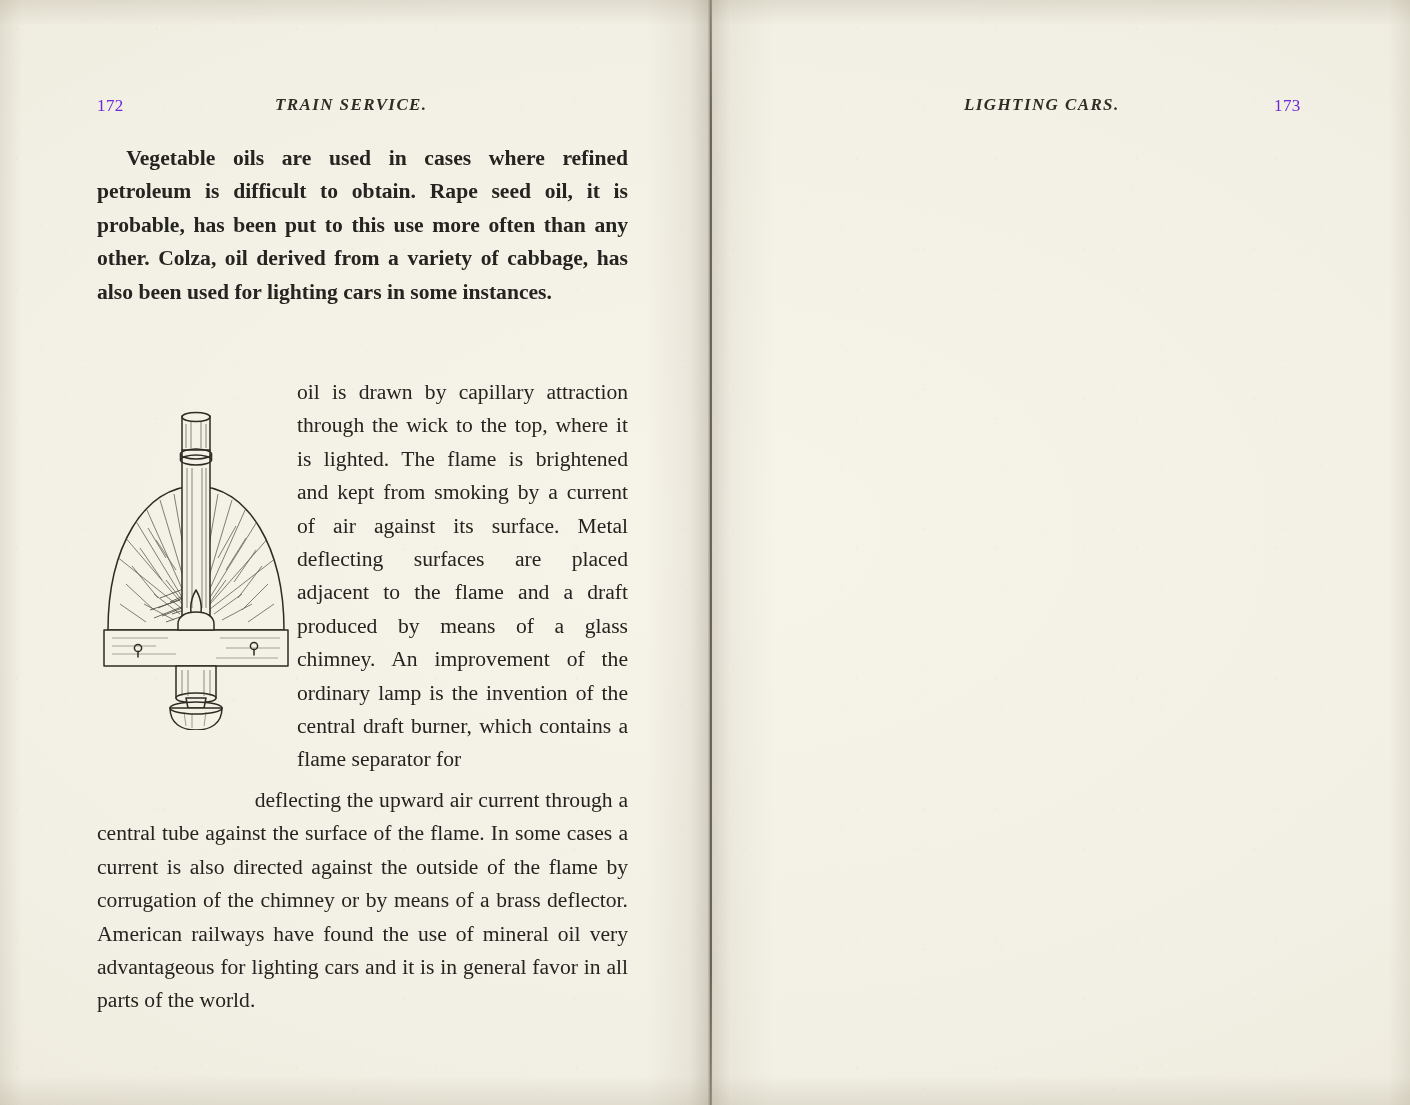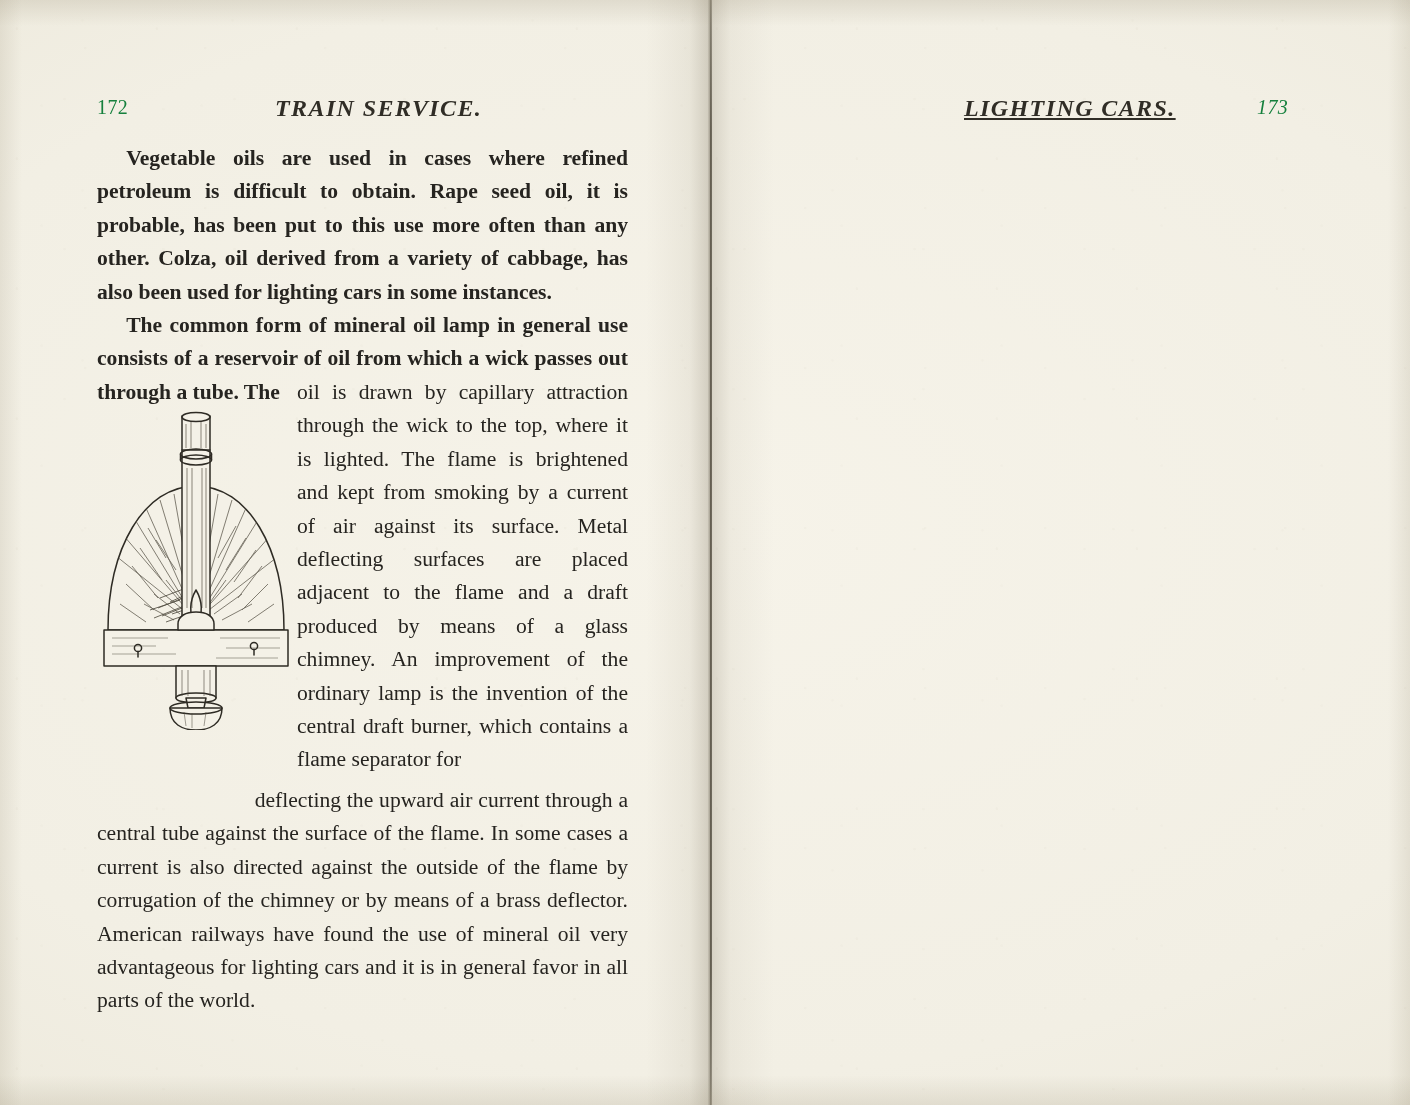--- a/index.html
+++ b/index.html
@@ -48,27 +48,27 @@
       rgba(140,130,106,0) 100%);}
   .gutter-line{position:absolute;left:710px;top:0;width:1.6px;height:100%;
     background:linear-gradient(180deg,rgba(70,64,50,.30),rgba(60,54,42,.62) 12%,rgba(60,54,42,.62) 88%,rgba(70,64,50,.30));}
 
   
   .page{position:absolute;top:0;height:1105px;}
   .page-left{left:0;width:706px;}
   .page-right{left:706px;width:704px;}
 
   .runhead{position:absolute;top:95px;height:26px;
-    font-size:24px;font-style:italic;font-weight:700;
+    font-size:17px;font-style:italic;font-weight:700;
     letter-spacing:1.4px;color:#302d26;white-space:nowrap;}
   .rh-left{left:275px;}
-  .rh-right{left:258px;text-decoration:underline;}
-  .folio{position:absolute;top:96px;font-size:20px;color:#15803d;letter-spacing:.4px;}
+  .rh-right{left:258px;}
+  .folio{position:absolute;top:96px;font-size:17px;color:#6d28d9;letter-spacing:.4px;}
   .folio-left{left:97px;}
-  .folio-right{left:551px;font-style:italic;}
+  .folio-right{left:568px;}
 
   .col{position:absolute;font-size:21.6px;line-height:33.4px;
     text-align:justify;text-justify:inter-word;
     color:#262420;-webkit-hyphens:none;hyphens:none;}
   .col p{margin:0;text-indent:1.35em;}
   .col p.cont{text-indent:0;}
 
   
   #lc-top{left:97px;top:142px;width:531px;font-weight:bold;}
   #lc-wrap{left:297px;top:376px;width:331px;}
@@ -88,21 +88,20 @@
 <div class="spread">
   <div class="paper"></div>
   <div class="paper-grain"></div>
 
   <div class="page page-left">
     <div class="folio folio-left">172</div>
     <div class="runhead rh-left">TRAIN SERVICE.</div>
 
     <div class="col" id="lc-top">
       <p>Vegetable oils are used in cases where refined petroleum is difficult to obtain.  Rape seed oil, it is probable, has been put to this use more often than any other.  Colza, oil derived from a variety of cabbage, has also been used for lighting cars in some instances.</p>
-      <p>The common form of mineral oil lamp in general use consists of a reservoir of oil from which a wick passes out through a tube.  The</p>
     </div>
 
     <div class="col" id="lc-wrap">
       <p class="cont">oil is drawn by capillary attraction through the wick to the top, where it is lighted. The flame is brightened and kept from smoking by a current of air against its surface. Metal deflecting surfaces are placed adjacent to the flame and a draft produced by means of a glass chimney.  An improvement of the ordinary lamp is the invention of the central draft burner, which contains a flame separator for</p>
     </div>
 
     <div class="col" id="lc-bottom">
       <p style="text-indent:7.3em">deflecting the upward air current through a central tube against the surface of the flame.  In some cases a current is also directed against the outside of the flame by corrugation of the chimney or by means of a brass deflector.  American railways have found the use of mineral oil very advantageous for lighting cars and it is in general favor in all parts of the world.</p>
     </div>
 

